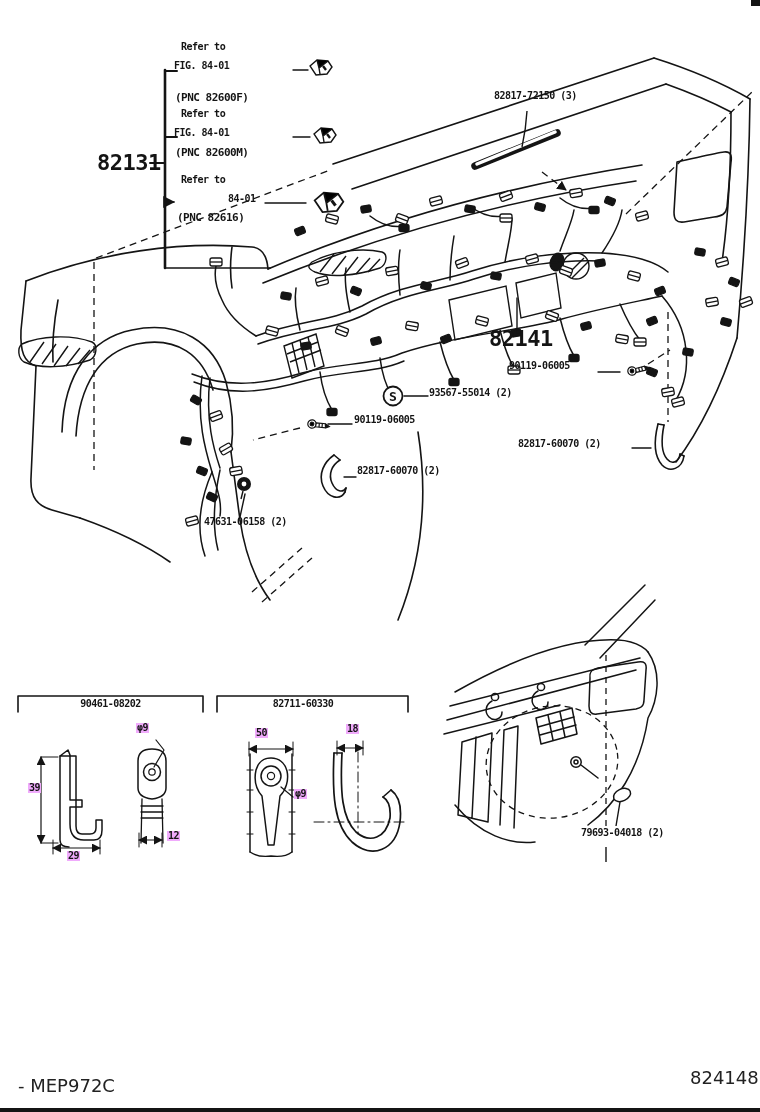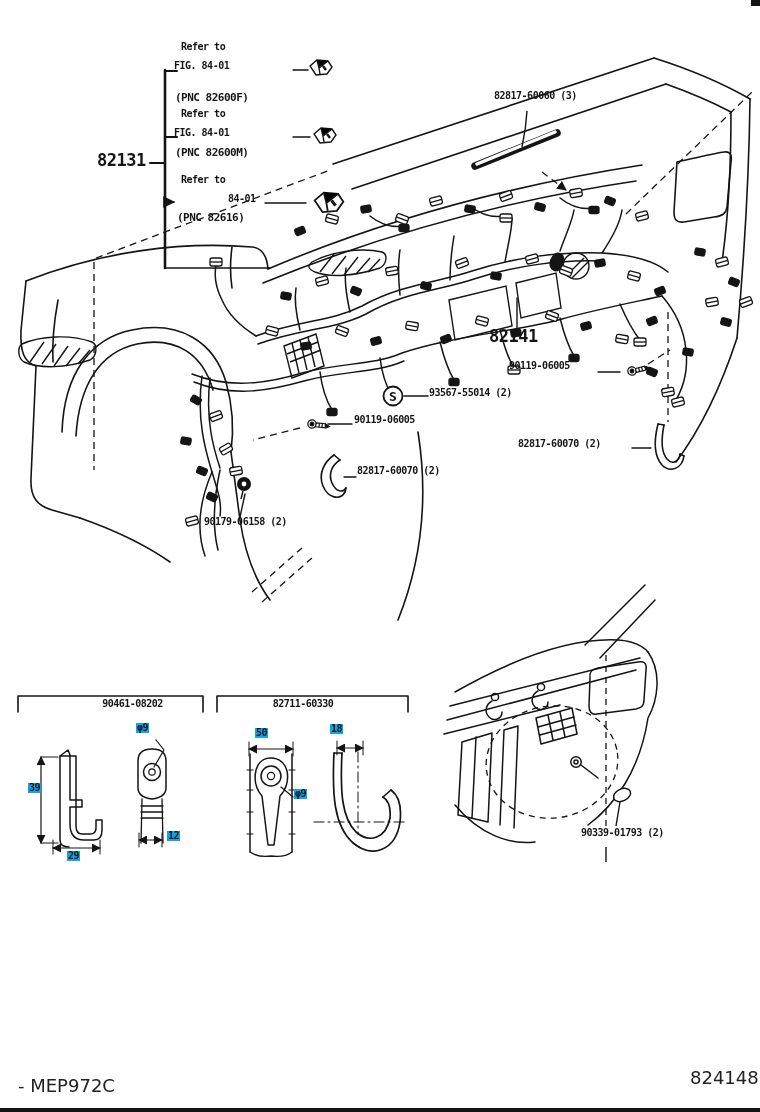--- a/index.html
+++ b/index.html
@@ -6,25 +6,25 @@
   body{
     width:760px;height:1112px;position:relative;background:#ffffff;
     font-family:"DejaVu Sans Mono","Liberation Mono",monospace;
     color:#141414;overflow:hidden;
   }
   #art{position:absolute;left:0;top:0;}
   .lbl{
     position:absolute;white-space:nowrap;line-height:1;
     font-weight:bold;font-size:10px;letter-spacing:-0.5px;color:#141414;
   }
-  .big{font-size:17px;}
+  .big{font-size:22px;}
   .pnc{font-size:11px;letter-spacing:-0.5px;}
-  .dim{background:#0ea5e9;padding:0 1px;}
+  .dim{background:#f0abfc;padding:0 1px;}
   .ctr{text-align:center;}
-  .frame1{left:18px;top:699px;width:185px;padding-left:22px;}
+  .frame1{left:18px;top:699px;width:185px;}
   .frame2{left:217px;top:699px;width:172px;}
   .footer{
     position:absolute;font-family:"DejaVu Sans","Liberation Sans",sans-serif;
     font-weight:normal;font-size:18px;color:#222;white-space:nowrap;line-height:1;
   }
 </style>
 </head>
 <body>
 
 <svg id="art" width="760" height="1112" viewBox="0 0 760 1112">
@@ -368,35 +368,35 @@
 <div class="lbl" style="left:181px;top:109px">Refer to</div>
 <div class="lbl" style="left:174px;top:128px">FIG. 84-01</div>
 <div class="lbl pnc" style="left:175px;top:147px">(PNC 82600M)</div>
 
 <div class="lbl big" style="left:97px;top:152px">82131</div>
 
 <div class="lbl" style="left:181px;top:175px">Refer to</div>
 <div class="lbl" style="left:228px;top:194px">84-01</div>
 <div class="lbl pnc" style="left:177px;top:212px">(PNC 82616)</div>
 
-<div class="lbl" style="left:494px;top:91px">82817-60060 (3)</div>
+<div class="lbl" style="left:494px;top:91px">82817-72150 (3)</div>
 <div class="lbl big" style="left:489px;top:328px">82141</div>
 <div class="lbl" style="left:509px;top:361px">90119-06005</div>
 <div class="lbl" style="left:429px;top:388px">93567-55014 (2)</div>
 <div class="lbl" style="left:354px;top:415px">90119-06005</div>
 <div class="lbl" style="left:518px;top:439px">82817-60070 (2)</div>
 <div class="lbl" style="left:357px;top:466px">82817-60070 (2)</div>
-<div class="lbl" style="left:204px;top:517px">90179-06158 (2)</div>
-<div class="lbl" style="left:581px;top:828px">90339-01793 (2)</div>
+<div class="lbl" style="left:204px;top:517px">47631-06158 (2)</div>
+<div class="lbl" style="left:581px;top:828px">79693-04018 (2)</div>
 
 <div class="lbl ctr frame1">90461-08202</div>
 <div class="lbl ctr frame2">82711-60330</div>
 
 <div class="lbl dim" style="left:28px;top:783px">39</div>
 <div class="lbl dim" style="left:67px;top:851px">29</div>
 <div class="lbl dim" style="left:136px;top:723px">φ9</div>
 <div class="lbl dim" style="left:167px;top:831px">12</div>
 <div class="lbl dim" style="left:255px;top:728px">50</div>
-<div class="lbl dim" style="left:330px;top:724px">18</div>
+<div class="lbl dim" style="left:346px;top:724px">18</div>
 <div class="lbl dim" style="left:294px;top:789px">φ9</div>
 
 <div class="footer" style="left:18px;top:1077px">- MEP972C</div>
 <div class="footer" style="left:690px;top:1069px">824148</div>
 
 </body></html>

